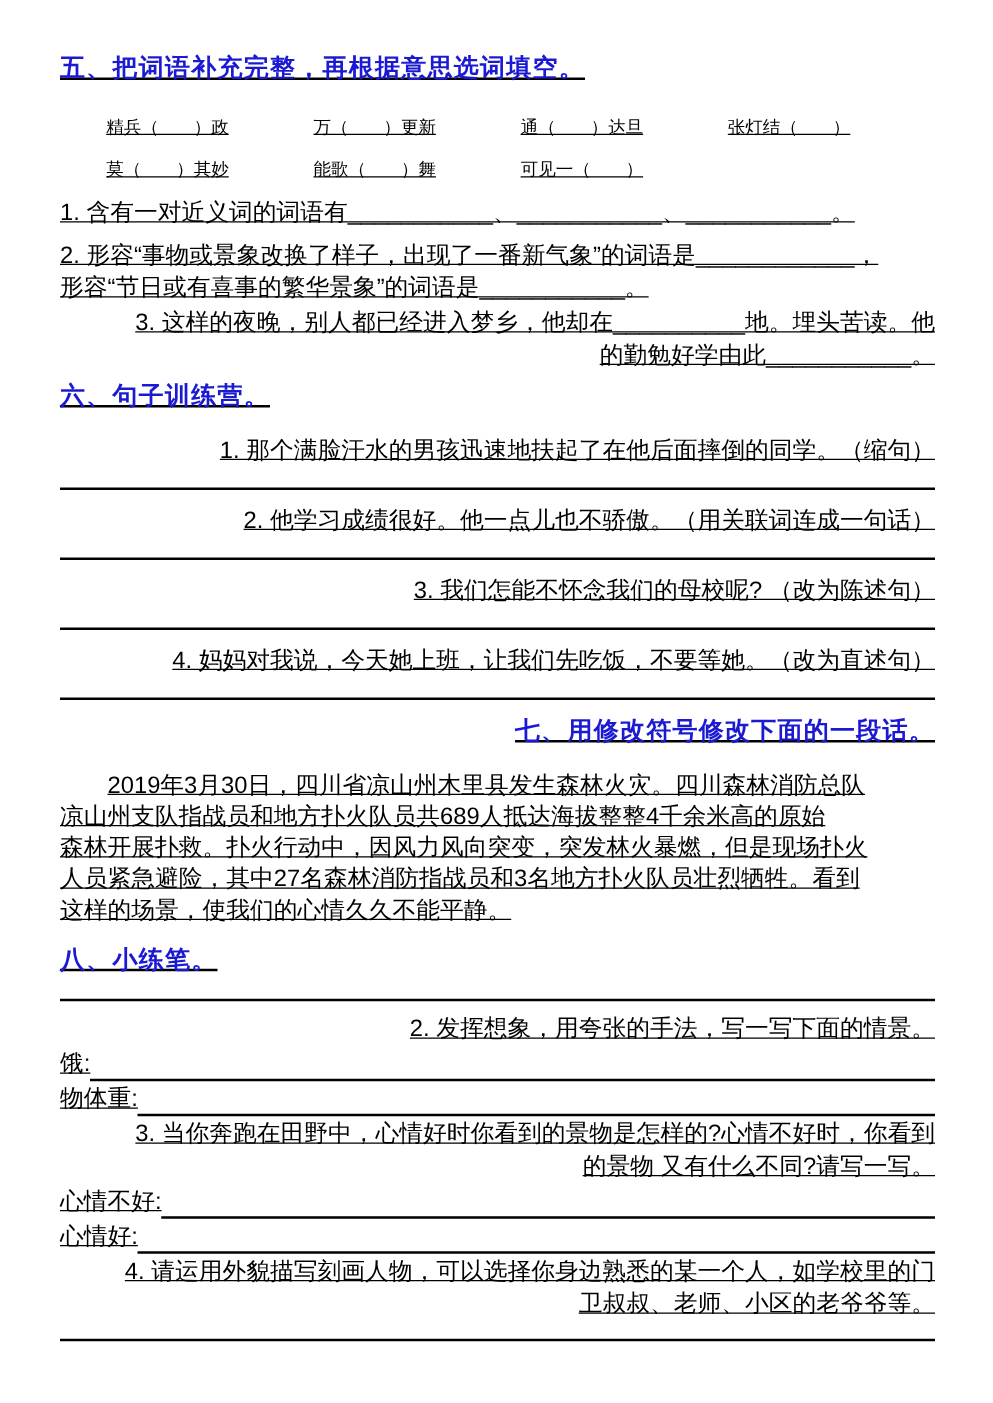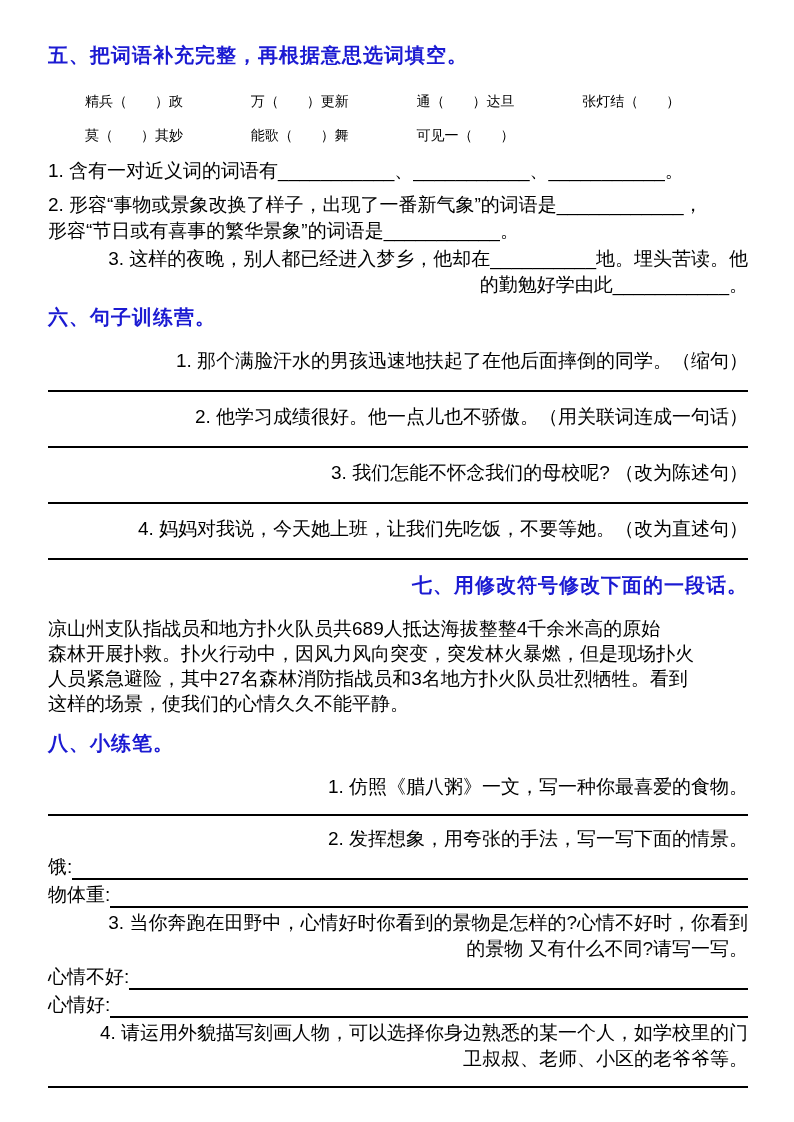--- a/index.html
+++ b/index.html
@@ -12,20 +12,21 @@
     height: 1122px;
     overflow: hidden;
     color: #000000;
     font-family: "Liberation Sans", "DejaVu Sans", sans-serif;
   }
   .page {
     box-sizing: border-box;
     width: 794px;
     height: 1122px;
     padding: 44px 46px 0 48px;
+    text-decoration: underline;
   }
   .sec-title {
     margin: 0 0 20px 0;
     font-size: 20px;
     line-height: 22px;
     font-weight: bold;
     color: #1b1ad2;
     letter-spacing: 1px;
   }
   section { margin: 0; }
@@ -117,30 +118,30 @@
     <div class="answer-line"></div>
     <div class="q tight">3. 我们怎能不怀念我们的母校呢? （改为陈述句）</div>
     <div class="answer-line"></div>
     <div class="q tight">4. 妈妈对我说，今天她上班，让我们先吃饭，不要等她。（改为直述句）</div>
     <div class="answer-line"></div>
   </section>
 
   <section>
     <h2 class="sec-title sec7-title">七、用修改符号修改下面的一段话。</h2>
     <div class="para">
+      <div class="p-line p-first">2019年3月30日，四川省凉山州木里县发生森林火灾。四川森林消防总队</div>
       <div class="p-line">凉山州支队指战员和地方扑火队员共689人抵达海拔整整4千余米高的原始</div>
       <div class="p-line">森林开展扑救。扑火行动中，因风力风向突变，突发林火暴燃，但是现场扑火</div>
       <div class="p-line">人员紧急避险，其中27名森林消防指战员和3名地方扑火队员壮烈牺牲。看到</div>
       <div class="p-line">这样的场景，使我们的心情久久不能平静。</div>
     </div>
   </section>
 
   <section>
     <h2 class="sec-title sec8-title">八、小练笔。</h2>
-    <div class="q tight">1. 仿照《腊八粥》一文，写一种你最喜爱的食物。</div>
     <div class="answer-line sec8"></div>
     <div class="q tight">2. 发挥想象，用夸张的手法，写一写下面的情景。</div>
     <div class="labeled-line">
       <span class="lbl">饿:</span>
       <span class="fill-line"></span>
     </div>
     <div class="labeled-line">
       <span class="lbl">物体重:</span>
       <span class="fill-line"></span>
     </div>

